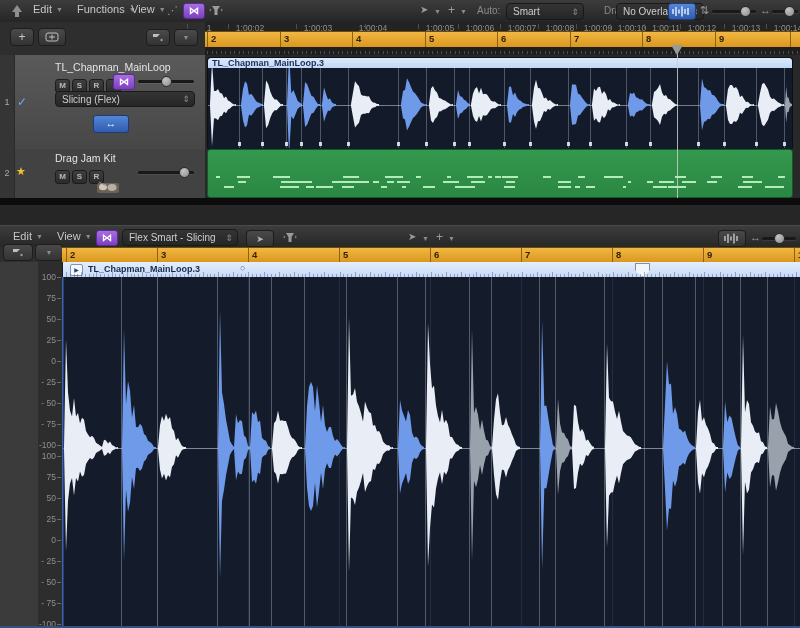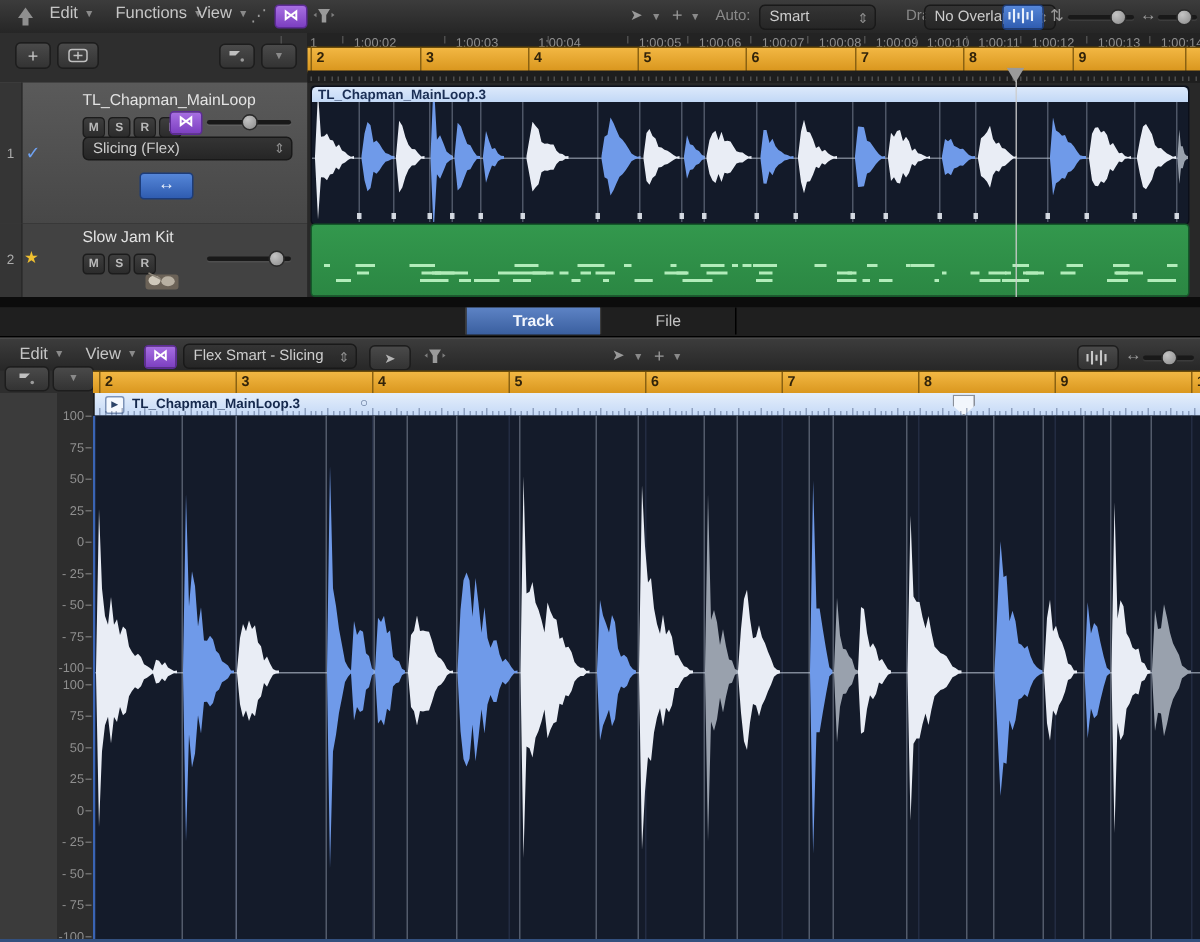--- a/index.html
+++ b/index.html
@@ -337,21 +337,21 @@
       <div class="dropdown abs" style="left:55px;top:36px;width:138px;height:14px;">
         <span class="dd-label">Slicing (Flex)</span>
         <span class="dd-stepper">⇕</span>
         </div>
       <div class="bluebtn abs" style="left:93px;top:60px;width:34px;height:16px;color:#eaf1fc;font-size:11px;text-align:center;line-height:15px;">↔</div>
     </div>
 
     <div class="abs" style="left:0;top:94px;width:205px;height:49px;background:#424242;border-bottom:1px solid #222;">
       <div class="abs" style="left:0;top:0;width:14px;height:49px;background:#353535;border-right:1px solid #2a2a2a;color:#ababab;font-size:9px;text-align:center;line-height:49px;">2</div>
       <div class="abs" style="left:16px;top:16px;color:#f0c030;font-size:11px;">★</div>
-      <div class="trackname abs" style="left:55px;top:3px;">Slow Jam Kit</div>
+      <div class="trackname abs" style="left:55px;top:3px;">Drag Jam Kit</div>
       <div class="abs" style="left:55px;top:16px;" id="mutegroup-1"><span class="sq-btn">M</span><span class="sq-btn">S</span><span class="sq-btn">R</span></div>
       <div class="sliderline abs" style="left:138px;top:22px;width:56px;"></div>
       <div class="knob abs" id="knob-1" style="top: 18px; left: 179px;"></div>
       <svg class="abs" style="left:95px;top:31px;" width="26" height="15" viewBox="0 0 26 15">
         <rect x="2" y="3" width="22" height="10" rx="2" fill="#6b6257"></rect>
         <ellipse cx="8" cy="7" rx="4" ry="3.2" fill="#cfc8ba"></ellipse>
         <ellipse cx="17" cy="7.5" rx="4.5" ry="3.4" fill="#b8b0a2"></ellipse>
         <line x1="4" y1="2" x2="12" y2="6" stroke="#8d8579" stroke-width="1"></line>
         </svg>
     </div>
@@ -505,24 +505,20 @@
           <div style="position: absolute; left: 356.647px; top: 31px; width: 3.17552px; height: 2px; background: rgb(178, 236, 186);"></div>
         </div>
     </div>
   </div>
 
   <div class="abs" id="playhead-line" style="top: 47px; width: 1px; height: 151px; background: rgba(205, 205, 205, 0.85); z-index: 5; left: 677px;"></div>
   <div class="abs" id="playhead-handle" style="top: 45px; width: 12px; height: 10px; background: rgb(154, 154, 154); clip-path: polygon(0px 0px, 100% 0px, 50% 100%); z-index: 5; left: 671px;"></div>
 
   <div class="abs" style="left:0;top:198px;width:800px;height:7px;background:#0c0c0c;"></div>
 
-  <div class="abs" style="left:0;top:205px;width:800px;height:19px;background:#1f1f1f;border-bottom:1px solid #000;">
-    <div class="tab active" style="left:310px;width:89px;">Track</div>
-    <div class="tab" style="left:400px;width:89px;">File</div>
-  </div>
 
   <div class="abs toolbar" style="left:0;top:225px;width:800px;height:22px;border-top:1px solid #4a4a4a;">
     <div class="menu-btn abs" style="left:6px;top:1px;">
       <span>Edit</span>
         <span class="caret">▼</span>
       </div>
     <div class="menu-btn abs" style="left:50px;top:1px;">
       <span>View</span>
         <span class="caret">▼</span>
       </div>

